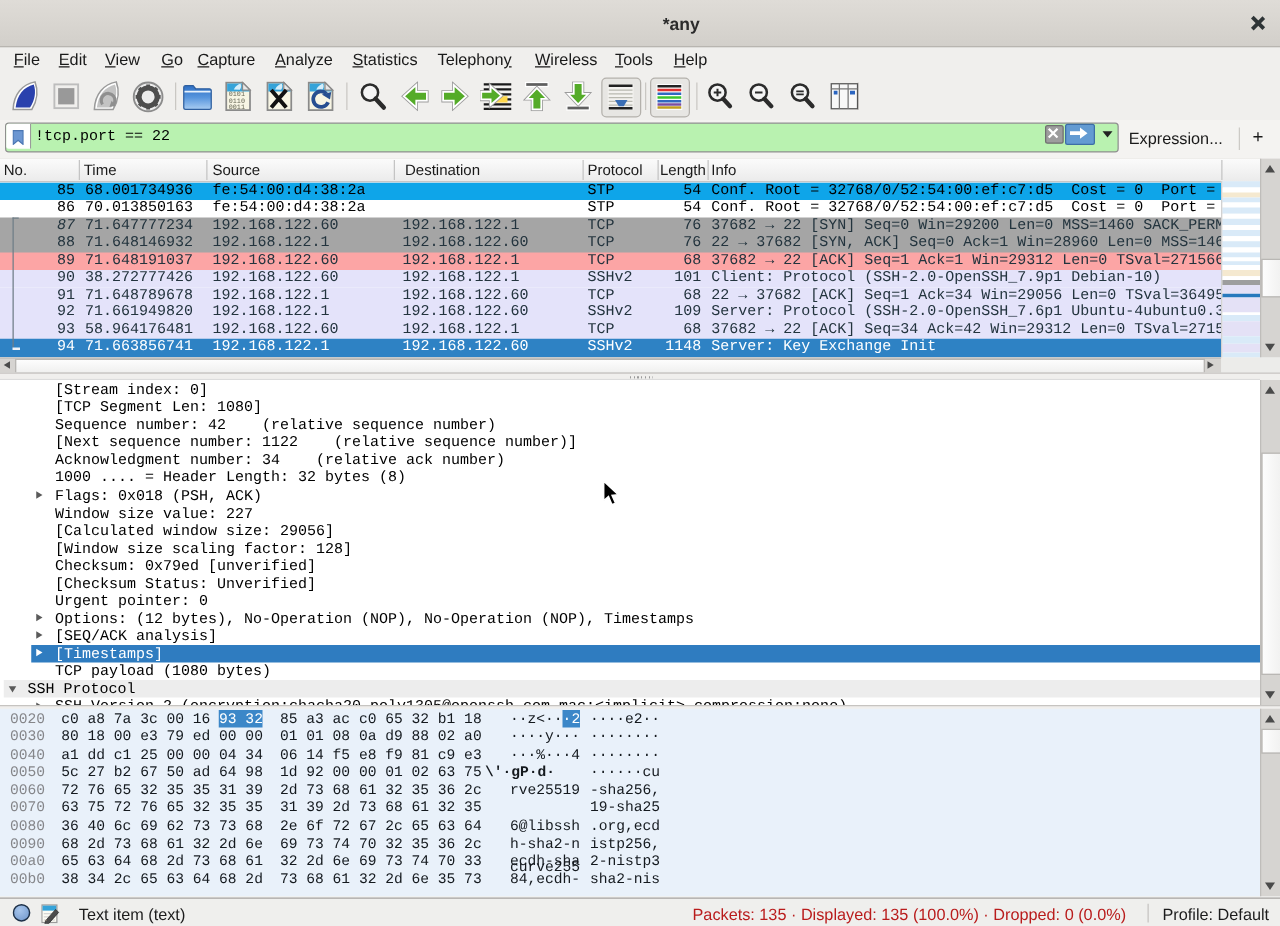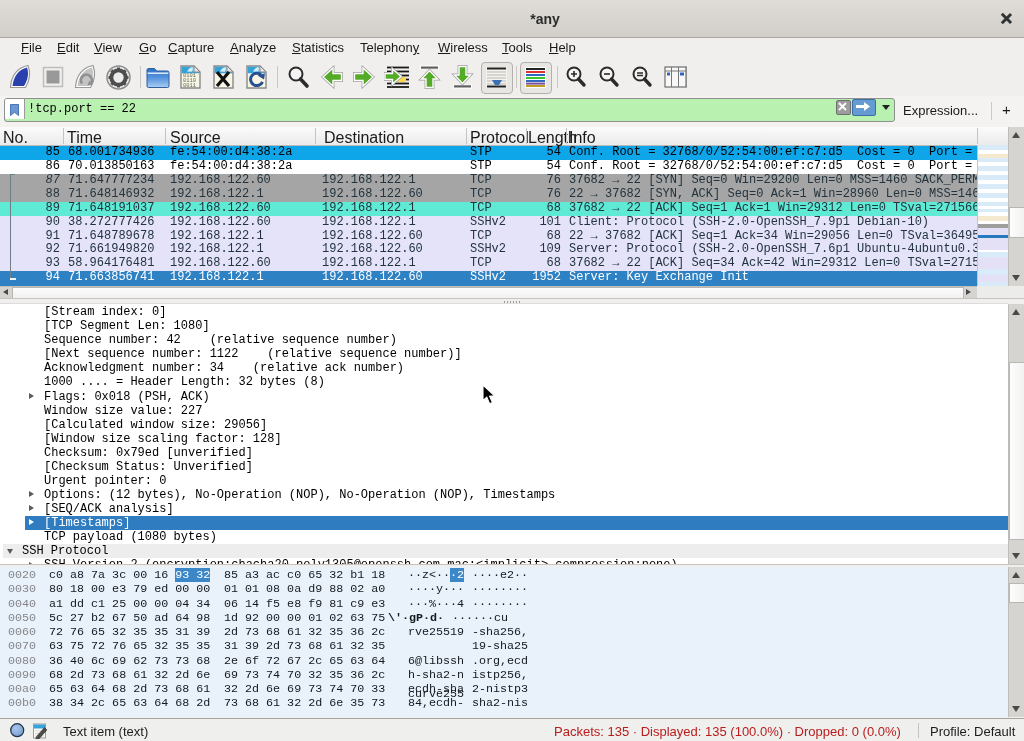--- a/index.html
+++ b/index.html
@@ -1,21 +1,21 @@
 <!DOCTYPE html>
 <html><head><meta charset="utf-8"><style>
 html,body{margin:0;padding:0;}
 body{width:1024px;height:741px;position:relative;overflow:hidden;
   font-family:"Liberation Sans",sans-serif;background:#f1f0ee;font-size:12px;}
 .abs{position:absolute;}
 .mono{font-family:"Liberation Mono",monospace;}
-.mi{position:absolute;top:2px;font-size:13px;color:#1a1a1a;margin-left:10px;}
+.mi{position:absolute;top:2px;font-size:13px;color:#1a1a1a;}
 .mi span{text-decoration:underline;}
 .tsep{position:absolute;top:6px;width:1px;height:22px;background:#c9c7c3;}
-.hcell{position:absolute;top:2px;font-size:16px;color:#1a1a1a;white-space:pre;}
+.hcell{position:absolute;top:2px;font-size:12px;color:#1a1a1a;white-space:pre;}
 .hdiv{position:absolute;top:1px;width:1px;height:16px;background:#c4c4c4;}
 .prow{position:absolute;left:0;width:977px;height:14px;font-size:12px;
   font-family:"Liberation Mono",monospace;white-space:pre;color:#000;}
 .prow span{position:absolute;top:0px;white-space:pre;}
 .dline{position:absolute;left:0;width:1008px;height:14px;font-size:12px;
   font-family:"Liberation Mono",monospace;white-space:pre;color:#000;}
 .xrow{position:absolute;left:0;width:1008px;height:14px;font-size:11.7px;
   font-family:"Liberation Mono",monospace;white-space:pre;color:#14191e;}
 .xrow span{position:absolute;top:0;white-space:pre;}
 .tri{position:absolute;width:0;height:0;}
@@ -272,21 +272,21 @@
 </div>
 <div class="prow" style="top:41.8px;height:14.9px;background:#a5a5a5;color:#23343e;line-height:13.9px;">
 <span style="left:0;width:60px;text-align:right;">88</span>
 <span style="left:68px;">71.648146932</span>
 <span style="left:170px;">192.168.122.1</span>
 <span style="left:322px;">192.168.122.60</span>
 <span style="left:470px;">TCP</span>
 <span style="left:501px;width:60px;text-align:right;">76</span>
 <span style="left:569px;">22 → 37682 [SYN, ACK] Seq=0 Ack=1 Win=28960 Len=0 MSS=1460 SACK_PE</span>
 </div>
-<div class="prow" style="top:55.7px;height:14.9px;background:#5eead4;color:#23343e;line-height:13.9px;">
+<div class="prow" style="top:55.7px;height:14.9px;background:#fca5a5;color:#23343e;line-height:13.9px;">
 <span style="left:0;width:60px;text-align:right;">89</span>
 <span style="left:68px;">71.648191037</span>
 <span style="left:170px;">192.168.122.60</span>
 <span style="left:322px;">192.168.122.1</span>
 <span style="left:470px;">TCP</span>
 <span style="left:501px;width:60px;text-align:right;">68</span>
 <span style="left:569px;">37682 → 22 [ACK] Seq=1 Ack=1 Win=29312 Len=0 TSval=271566255 TSec</span>
 </div>
 <div class="prow" style="top:69.6px;height:14.9px;background:#e4e3fa;color:#23343e;line-height:13.9px;">
 <span style="left:0;width:60px;text-align:right;">90</span>
@@ -323,21 +323,21 @@
 <span style="left:470px;">TCP</span>
 <span style="left:501px;width:60px;text-align:right;">68</span>
 <span style="left:569px;">37682 → 22 [ACK] Seq=34 Ack=42 Win=29312 Len=0 TSval=271566269 T</span>
 </div>
 <div class="prow" style="top:125.3px;height:14.9px;background:#2e82c4;color:#fff;line-height:13.9px;">
 <span style="left:0;width:60px;text-align:right;">94</span>
 <span style="left:68px;">71.663856741</span>
 <span style="left:170px;">192.168.122.1</span>
 <span style="left:322px;">192.168.122.60</span>
 <span style="left:470px;">SSHv2</span>
-<span style="left:501px;width:60px;text-align:right;">1952</span>
+<span style="left:501px;width:60px;text-align:right;">1148</span>
 <span style="left:569px;">Server: Key Exchange Init</span>
 </div>
 <div class="abs" style="left:10px;top:28px;width:1px;height:104px;background:#6f7e87;"></div>
 <div class="abs" style="left:10px;top:28px;width:5px;height:1px;background:#6f7e87;"></div>
 <div class="abs" style="left:10px;top:132px;width:6px;height:1.5px;background:#eef3f8;"></div>
 </div>
 <div class="abs" style="left:977px;top:145px;width:31px;height:141px;background:#fff;border-left:1px solid #c4c4c4;">
 <div class="abs" style="left:0;top:0px;width:31px;height:5px;background:#d9eaf8;"></div>
 <div class="abs" style="left:0;top:5px;width:31px;height:4px;background:#fff;"></div>
 <div class="abs" style="left:0;top:9px;width:31px;height:4px;background:#f5e9d0;"></div>
@@ -434,21 +434,21 @@
 <span style="left:49px;">a1 dd c1 25 00 00 04 34</span>
 <span style="left:224px;">06 14 f5 e8 f9 81 c9 e3</span>
 <span style="left:408px;">···%···4</span>
 <span style="left:472px;">········</span>
 </div>
 <div class="xrow" style="top:43.8px;">
 <span style="left:8px;color:#85868a;">0050</span>
 <span style="left:49px;">5c 27 b2 67 50 ad 64 98</span>
 <span style="left:224px;">1d 92 00 00 01 02 63 75</span>
 <span style="left:388px;font-weight:bold;">\'·gP·d·</span>
-<span style="left:452px;">······cu</span>
+<span style="left:472px;">······cu</span>
 </div>
 <div class="xrow" style="top:58.0px;">
 <span style="left:8px;color:#85868a;">0060</span>
 <span style="left:49px;">72 76 65 32 35 35 31 39</span>
 <span style="left:224px;">2d 73 68 61 32 35 36 2c</span>
 <span style="left:408px;">rve25519</span>
 <span style="left:472px;">-sha256,</span>
 </div>
 <div class="xrow" style="top:72.2px;">
 <span style="left:8px;color:#85868a;">0070</span>

